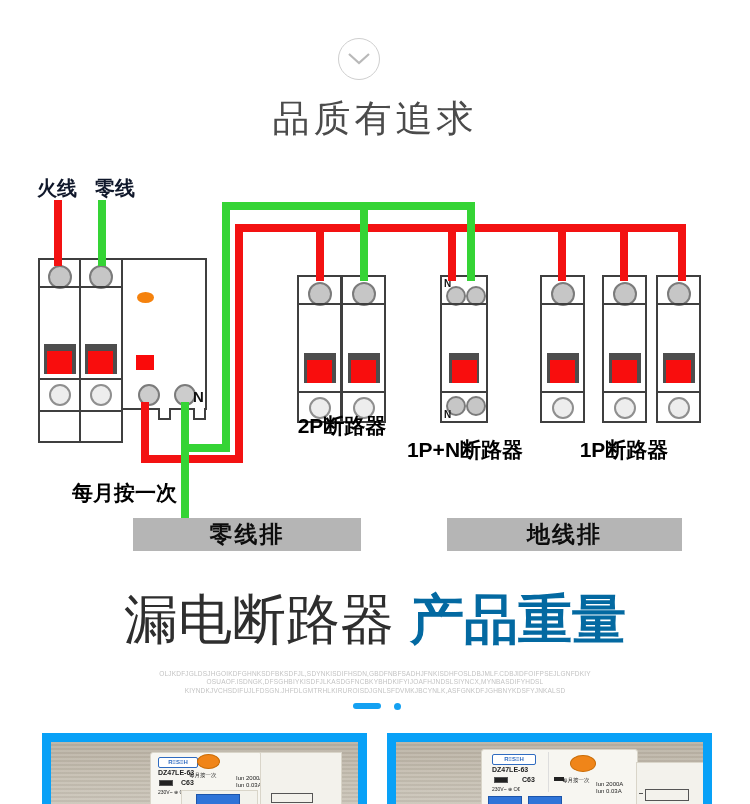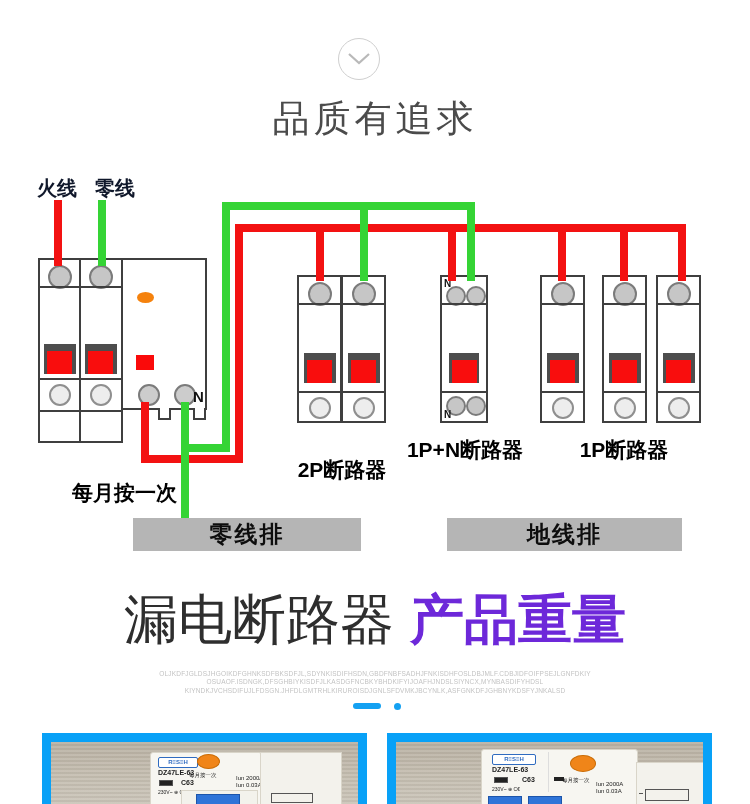--- a/index.html
+++ b/index.html
@@ -46,21 +46,21 @@
 
   
   .wlab{font-size:20px;font-weight:600;color:#0f172a;z-index:4;}
   .blab{font-size:21px;font-weight:700;color:#000;z-index:4;}
   .blab.ctr{text-align:center;}
   .bar{height:33px;background:#b5b5b5;z-index:1;display:flex;align-items:center;justify-content:center;
     font-size:23px;font-weight:700;color:#0d0d0d;letter-spacing:2px;}
 
   
   .big-head{left:0;top:584px;width:750px;text-align:center;font-size:54px;color:#2e2e2e;white-space:nowrap;}
-  .big-head .bold{font-weight:800;color:#6d28d9;margin-left:16px;}
+  .big-head .bold{font-weight:800;color:#0369a1;margin-left:16px;}
   .fineprint{left:0;top:670px;width:750px;text-align:center;font-size:6.5px;line-height:1.3;color:#c3c3c3;letter-spacing:.2px;}
   .pill{left:353px;top:703px;width:28px;height:6px;border-radius:3px;background:#14a1f2;}
   .dot{left:394px;top:703px;width:7px;height:7px;border-radius:50%;background:#14a1f2;}
 
   
   .photo{top:733px;width:325px;height:85px;border:9px solid #08a1f7;box-sizing:border-box;overflow:hidden;background:#c1baac;}
   .photo-bg{position:absolute;left:0;top:0;right:0;bottom:0;
     background:linear-gradient(180deg,#b9b1a3 0%,#c6bfb2 55%,#ccc6ba 100%);}
   .photo-bg:after{content:"";position:absolute;inset:0;
     background:repeating-linear-gradient(180deg,rgba(255,255,255,.08) 0 2px,rgba(0,0,0,.04) 2px 4px);}
@@ -139,21 +139,21 @@
   <div class="lb"></div>
   <div class="cb"></div>
 </div>
 <div class="mod" style="left:341px;top:275px;width:45px;height:148px;">
   <div class="ct"></div>
   <div class="lt"></div>
   <div class="tg"></div>
   <div class="lb"></div>
   <div class="cb"></div>
 </div>
-<div class="abs blab ctr" style="left:289px;top:456px;width:106px;">2P断路器</div>
+<div class="abs blab ctr" style="left:289px;top:412px;width:106px;">2P断路器</div>
 
 <div class="mod" style="left:440px;top:275px;width:48px;height:148px;">
   <span class="nlab" style="left:2px;top:1px;">N</span>
   <div class="sc" style="left:4px;top:9px;"></div>
   <div class="sc" style="left:24px;top:9px;"></div>
   <div class="lt"></div>
   <div class="tg" style="width:30px;margin-left:-15px;"></div>
   <div class="lb"></div>
   <div class="sc" style="left:4px;top:119px;"></div>
   <div class="sc" style="left:24px;top:119px;"></div>

